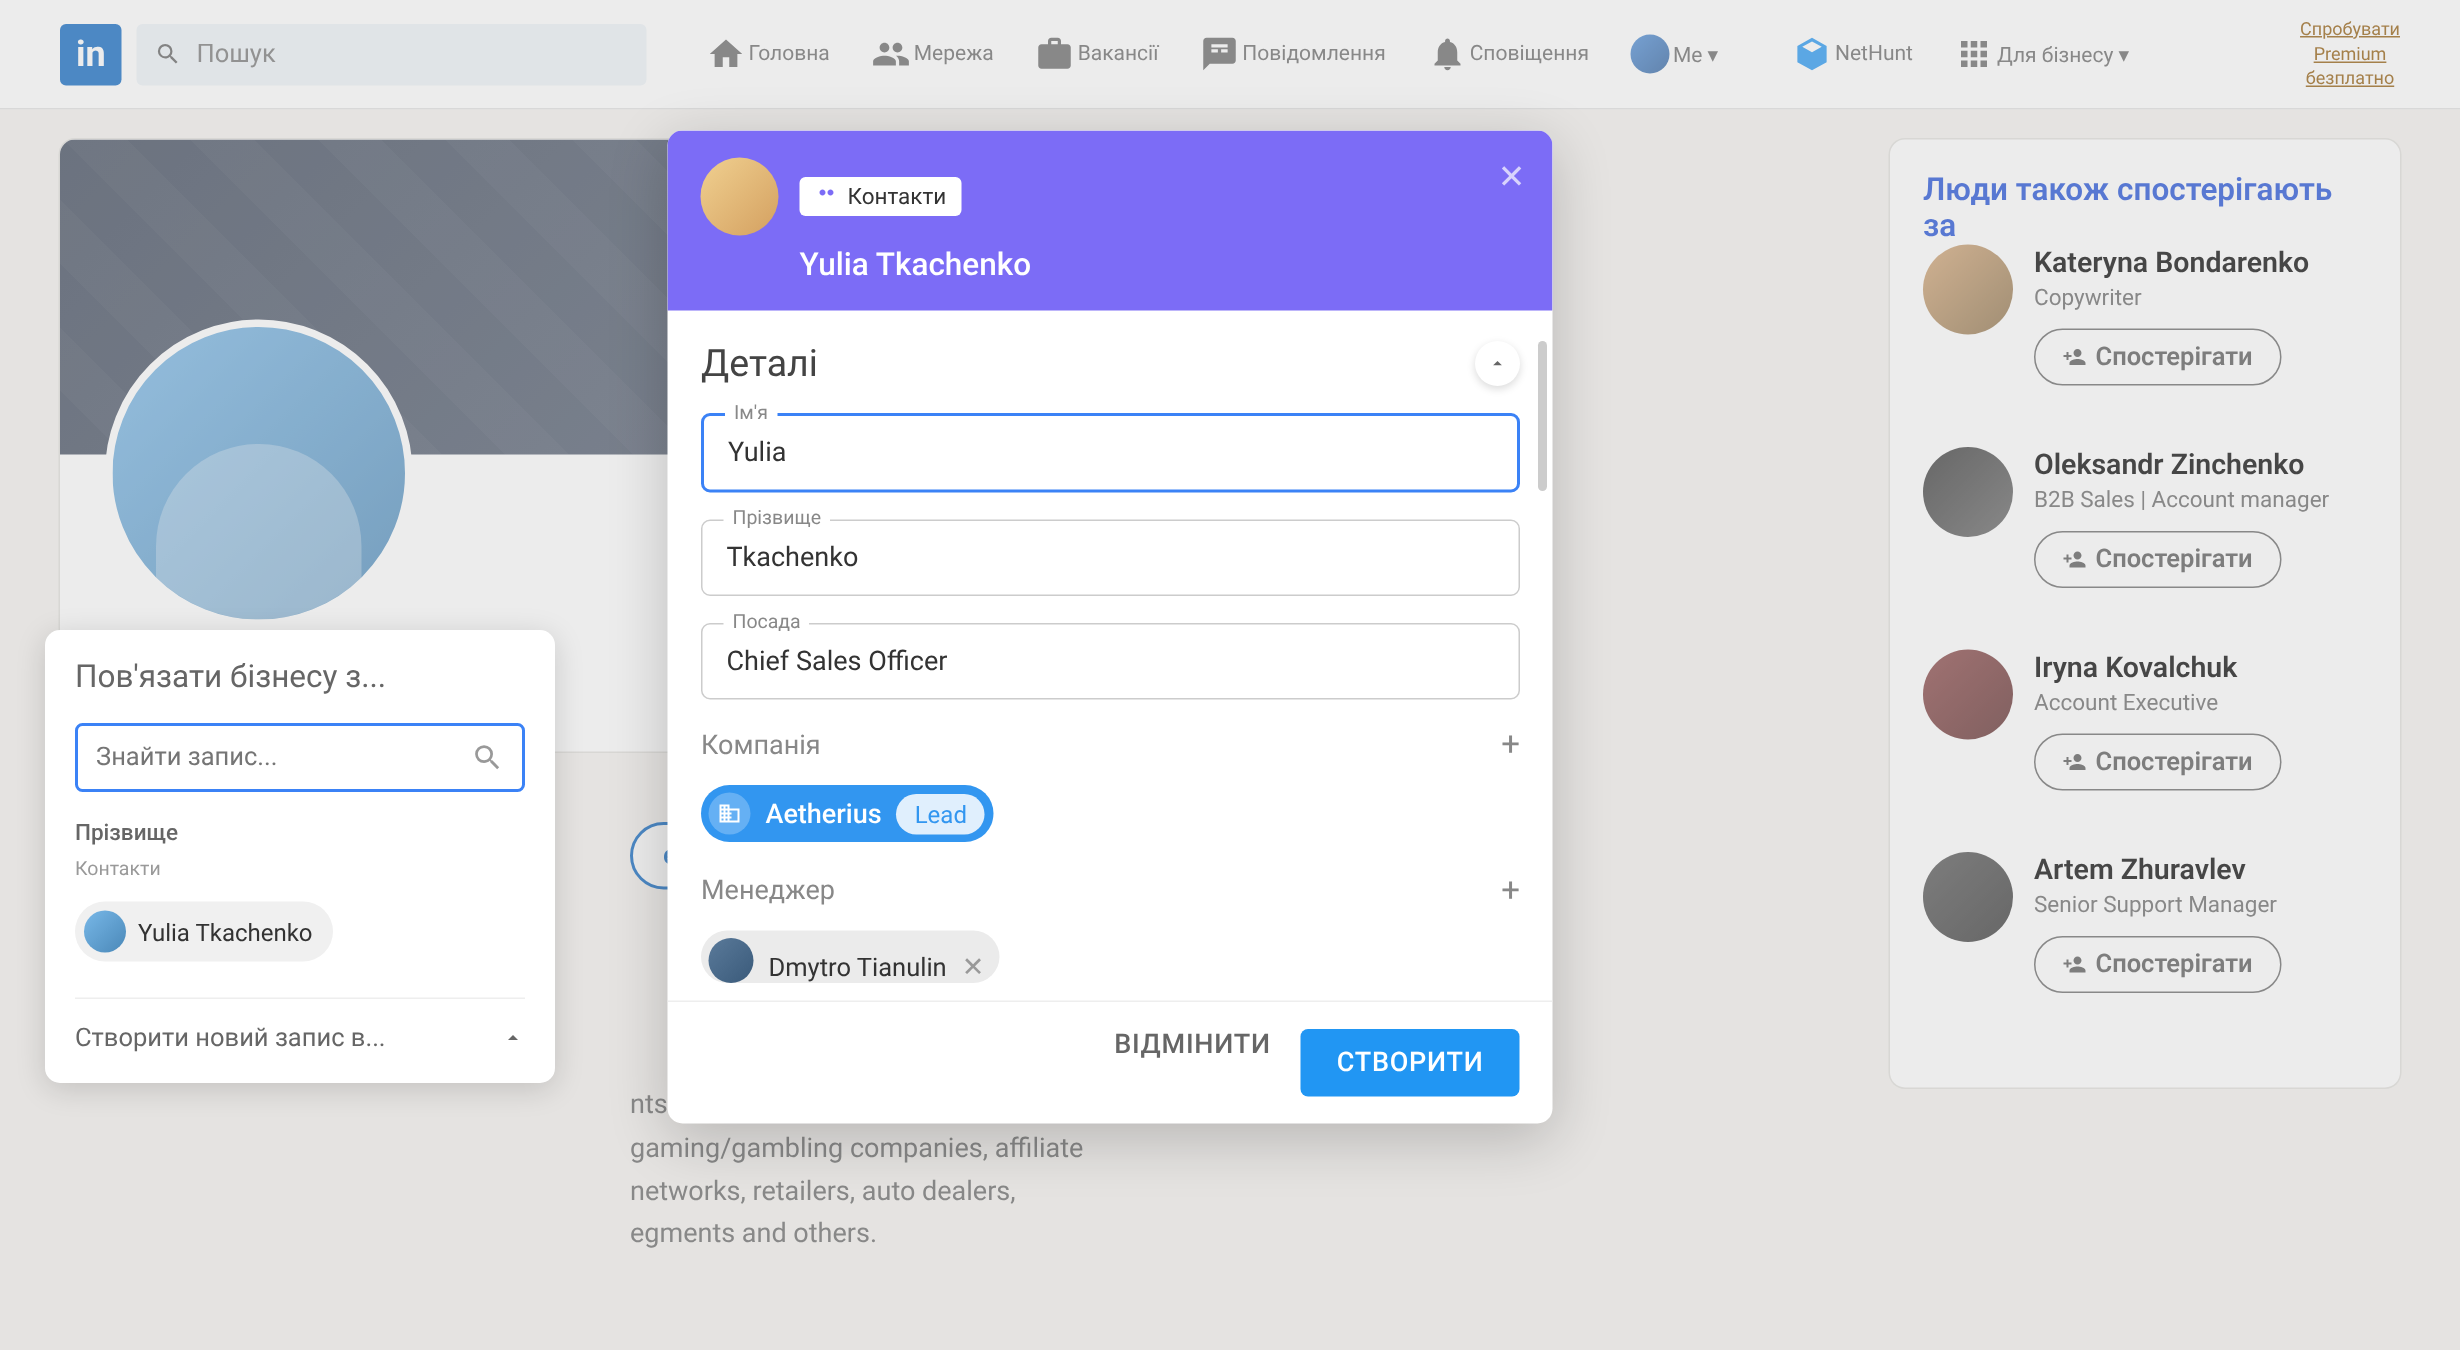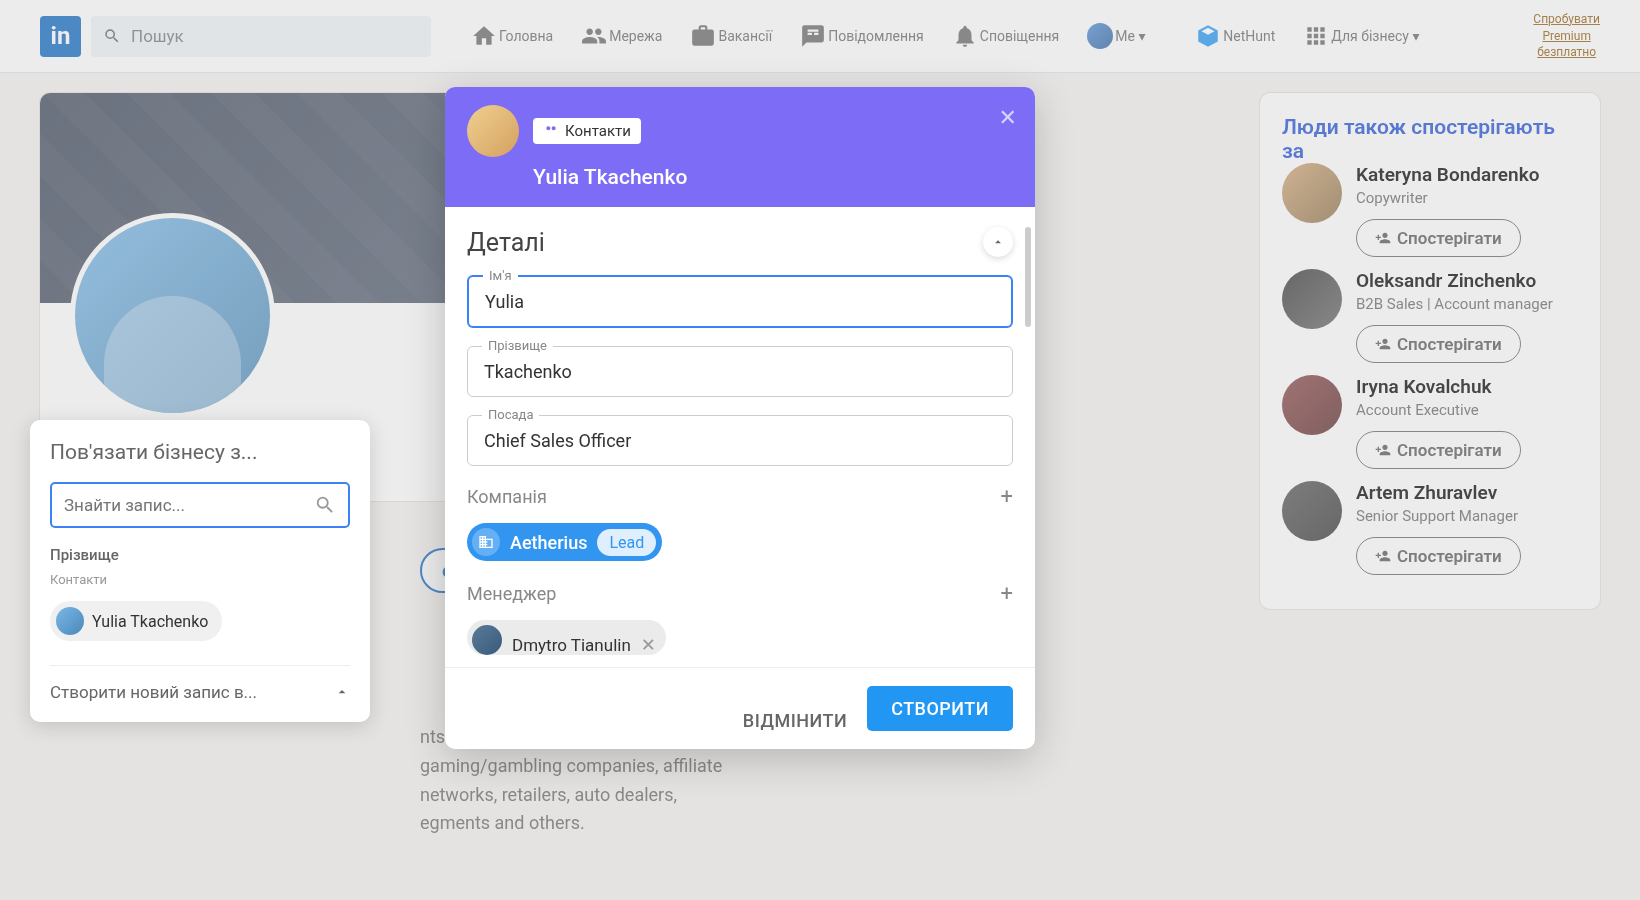--- a/index.html
+++ b/index.html
@@ -52,21 +52,21 @@
 
 
 .msg-btn{position:absolute;left:380px;top:455px;border:2px solid #0a66c2;color:#0a66c2;background:#fff;border-radius:25px;padding:10px 20px;font-size:18px;font-weight:600}
 
 
 .bg-text{position:absolute;left:380px;top:630px;color:#666;font-size:18px;line-height:1.6;right:20px}
 
 
 .sidebar-card{background:#fff;border-radius:10px;padding:22px;box-shadow:0 0 0 1px rgba(0,0,0,0.08)}
 .sidebar-title{font-size:21px;font-weight:600;color:#1d4ed8;}
-.person{display:flex;gap:14px;align-items:flex-start;margin-bottom:12px}
+.person{display:flex;gap:14px;align-items:flex-start;margin-bottom:41px}
 .person-avatar{width:60px;height:60px;border-radius:50%;flex-shrink:0}
 .pa1{background:linear-gradient(135deg,#d4a574,#8b6f47)}
 .pa2{background:linear-gradient(135deg,#333,#666)}
 .pa3{background:linear-gradient(135deg,#8b4444,#5a2828)}
 .pa4{background:linear-gradient(135deg,#555,#333)}
 .person-info{flex:1}
 .person-name{font-size:19px;font-weight:600;color:#000;margin-bottom:3px}
 .person-title{font-size:15px;color:#666;margin-bottom:12px}
 .follow-btn{border:1px solid #666;background:#fff;border-radius:20px;padding:8px 18px;font-size:17px;font-weight:600;color:#555;display:inline-flex;align-items:center;gap:6px;cursor:pointer}
 .follow-btn svg{width:16px;height:16px;fill:#555}
@@ -95,21 +95,21 @@
 .add-icon{font-size:22px;color:#888;cursor:pointer}
 .company-chip{display:inline-flex;align-items:center;background:#3296f0;border-radius:22px;padding:5px 6px 5px 5px;gap:10px;color:#fff}
 .company-icon{width:28px;height:28px;border-radius:50%;background:rgba(255,255,255,0.25);display:flex;align-items:center;justify-content:center}
 .company-icon svg{width:16px;height:16px;fill:#fff}
 .company-name{font-size:18px;font-weight:500}
 .lead-badge{background:rgba(255,255,255,0.85);color:#3296f0;border-radius:16px;padding:4px 12px;font-size:16px}
 .manager-chip{display:inline-flex;align-items:flex-end;background:#ebebeb;border-radius:22px;padding:5px 10px 0 5px;gap:10px}
 .manager-avatar{width:30px;height:30px;border-radius:50%;background:linear-gradient(135deg,#5a7a9a,#3a5a7a)}
 .manager-name{font-size:17px;color:#333}
 .manager-x{color:#999;font-size:18px;cursor:pointer}
-.modal-footer{border-top:1px solid #eee;padding:18px 22px;display:flex;justify-content:flex-end;gap:20px;align-items:flex-end}
+.modal-footer{border-top:1px solid #eee;padding:18px 22px;display:flex;justify-content:flex-end;gap:20px;align-items:flex-start}
 .btn-cancel{color:#666;font-size:18px;font-weight:500;background:none;border:none;cursor:pointer;letter-spacing:0.5px}
 .btn-create{background:#2196f3;color:#fff;border:none;border-radius:5px;padding:12px 24px;font-size:18px;font-weight:500;cursor:pointer;letter-spacing:0.5px}
 </style>
 </head>
 <body>
 
 <div class="topnav">
   <div class="logo">in</div>
   <div class="searchbox">
     <svg viewBox="0 0 24 24">

